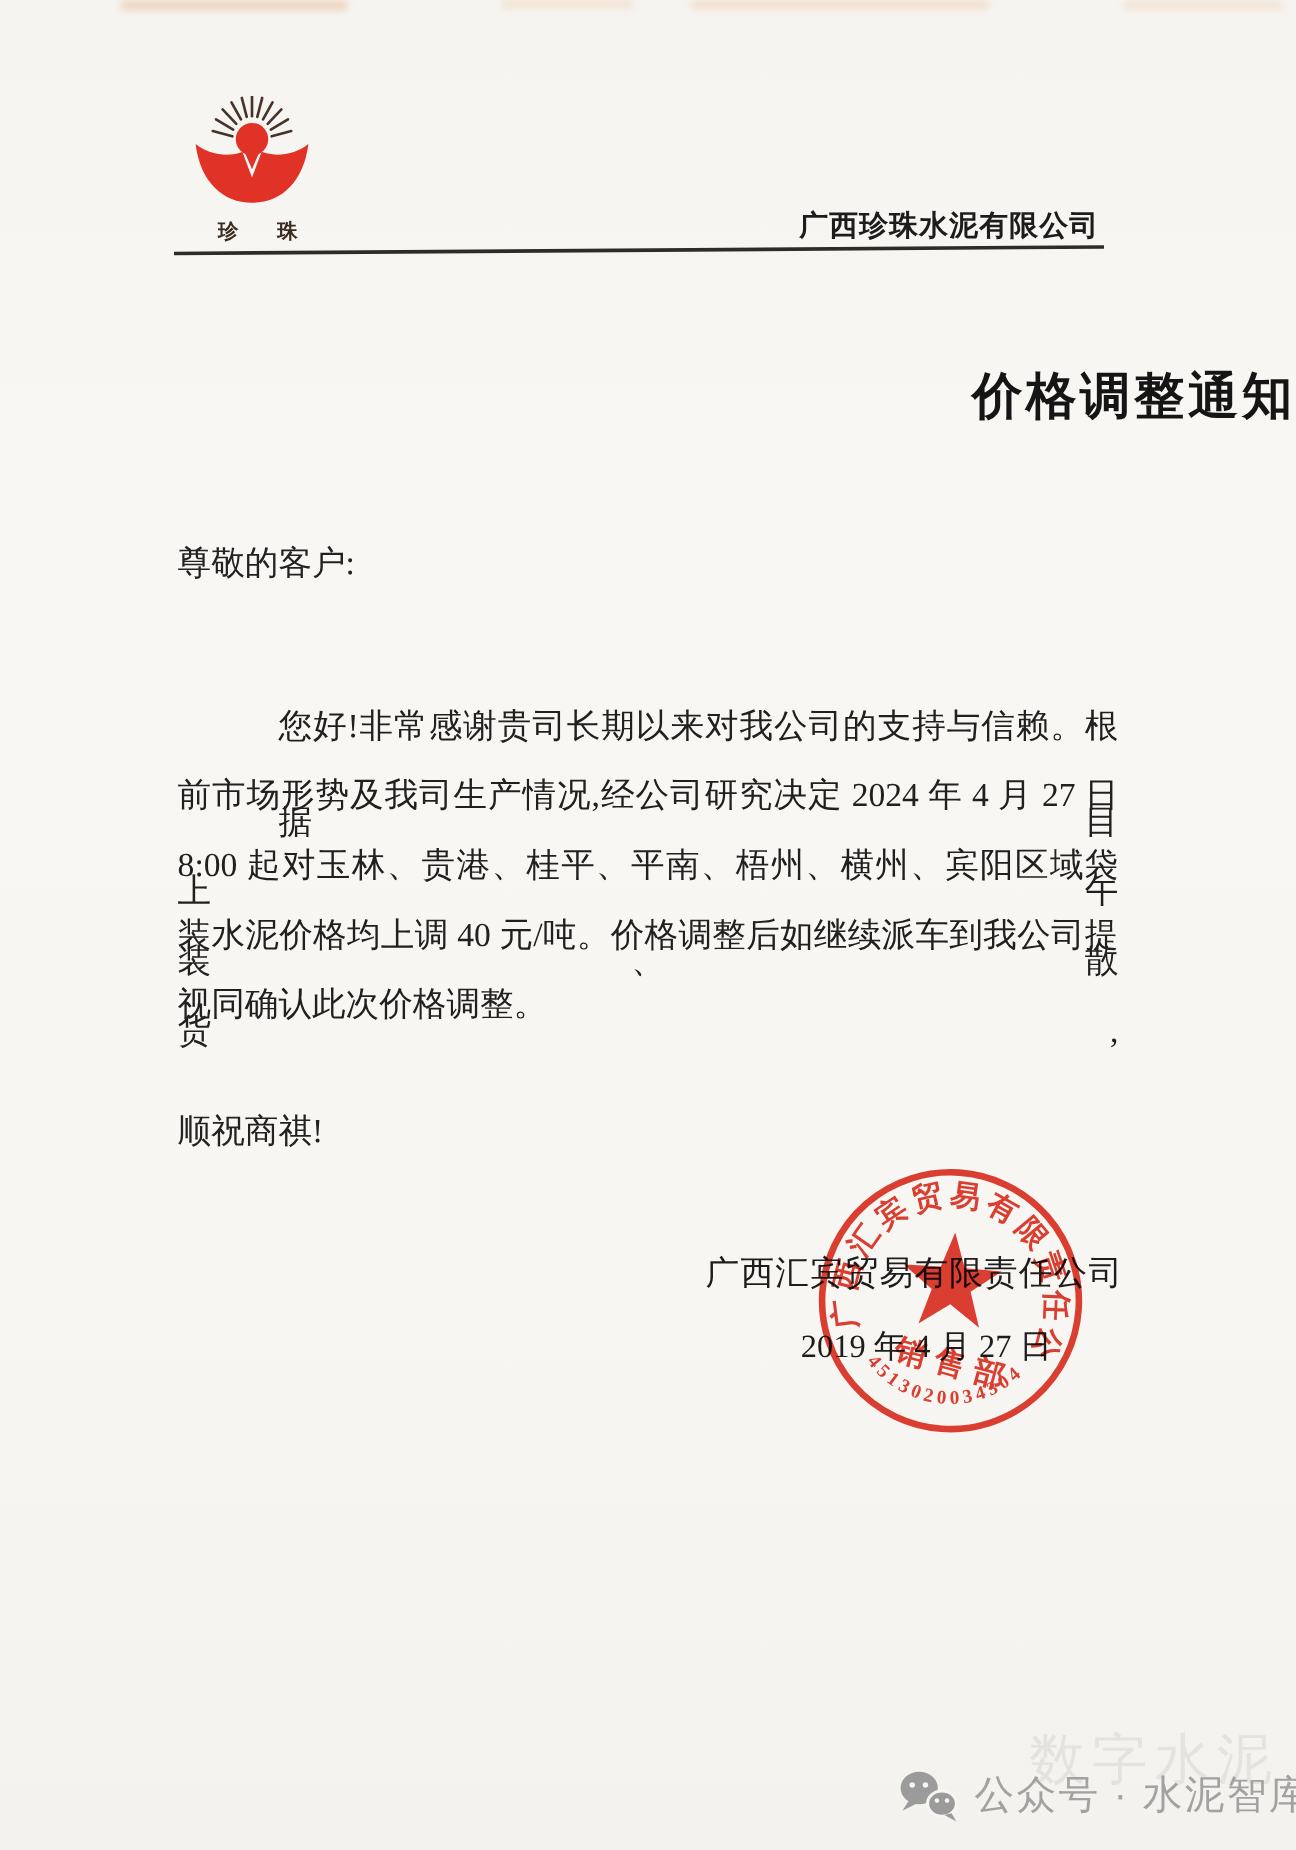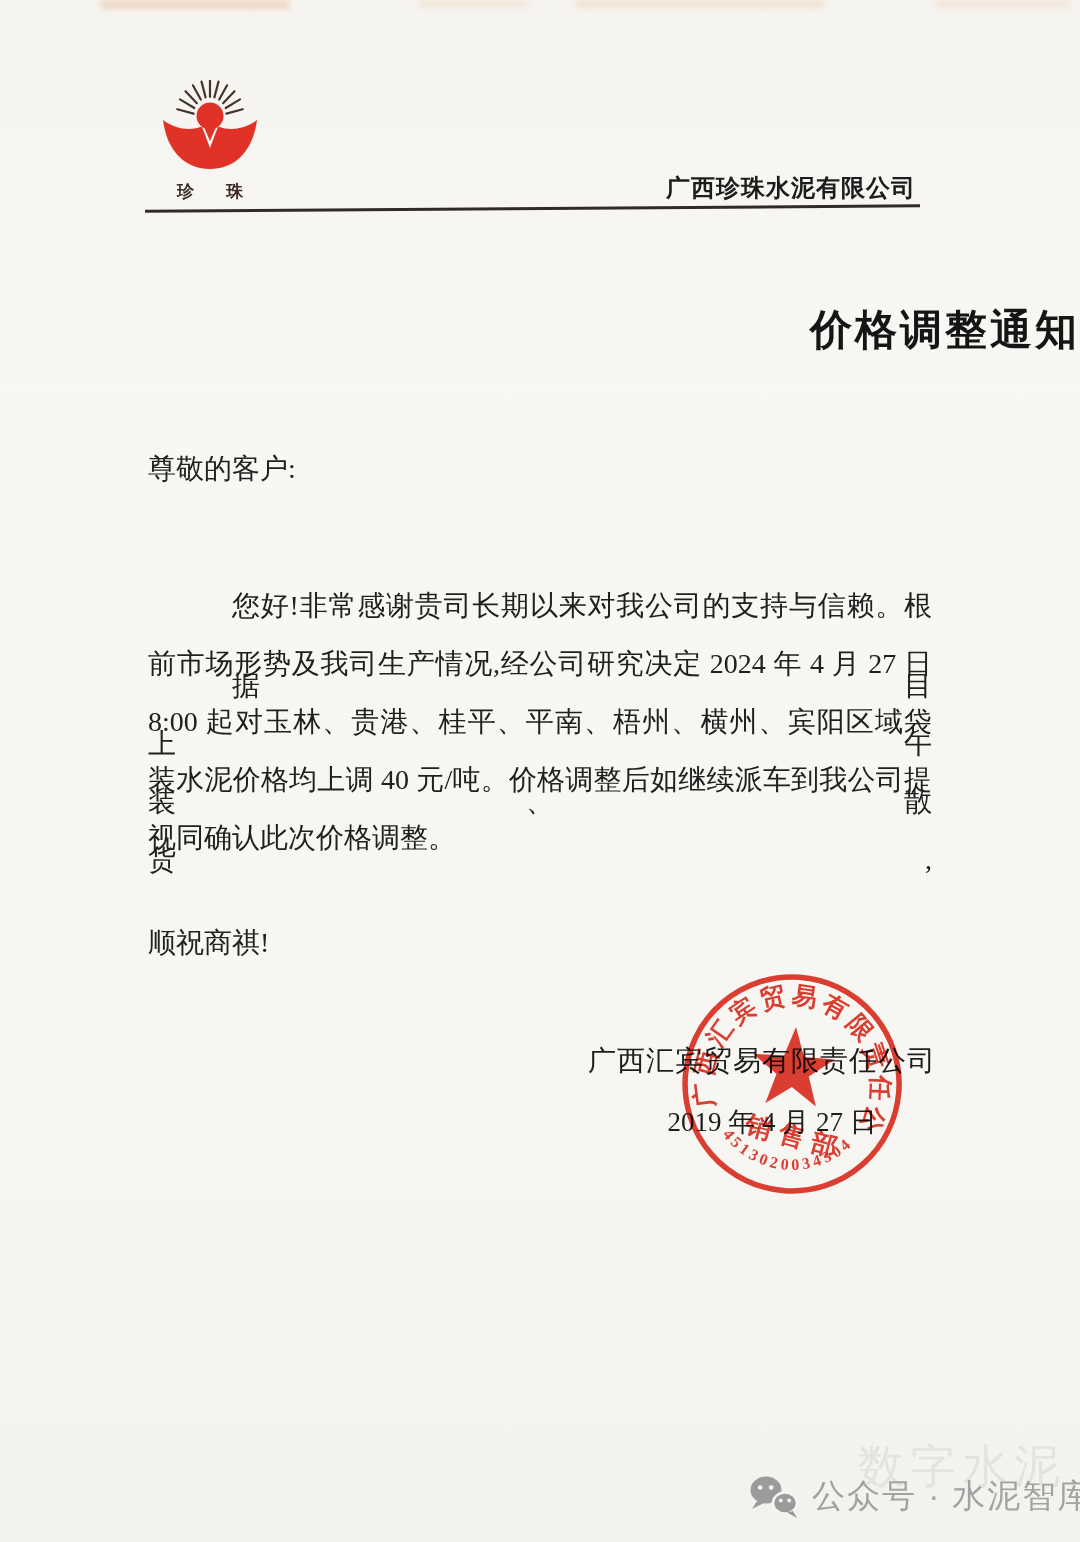--- a/index.html
+++ b/index.html
@@ -17,21 +17,21 @@
   .smudge{position:absolute;top:0;border-radius:4px;filter:blur(3px);}
   .s1{left:100px;width:190px;height:9px;background:#e2a879;opacity:.38;}
   .s2{left:418px;width:110px;height:7px;background:#eccfae;opacity:.45;}
   .s3{left:575px;width:250px;height:8px;background:#e9c49e;opacity:.40;}
   .s4{left:935px;width:135px;height:9px;background:#ecd0b4;opacity:.38;}
 
   
   .logo{position:absolute;left:158px;top:80px;width:104px;text-align:center;}
   .logo-text{
     margin-top:2px;font-size:17px;font-weight:bold;color:#3b2a20;
-    letter-spacing:14px;padding-left:14px;white-space:nowrap;
+    letter-spacing:14px;padding-left:14px;white-space:nowrap;text-align:right;
   }
   .header-rule{
     position:absolute;left:145px;top:207px;width:775px;height:2.5px;
     background:#2e2b28;transform:rotate(-0.4deg);
   }
   .header-company{
     position:absolute;right:164px;top:172px;
     font-size:24px;font-weight:bold;color:#1c1c1c;letter-spacing:1px;white-space:nowrap;
   }
 

